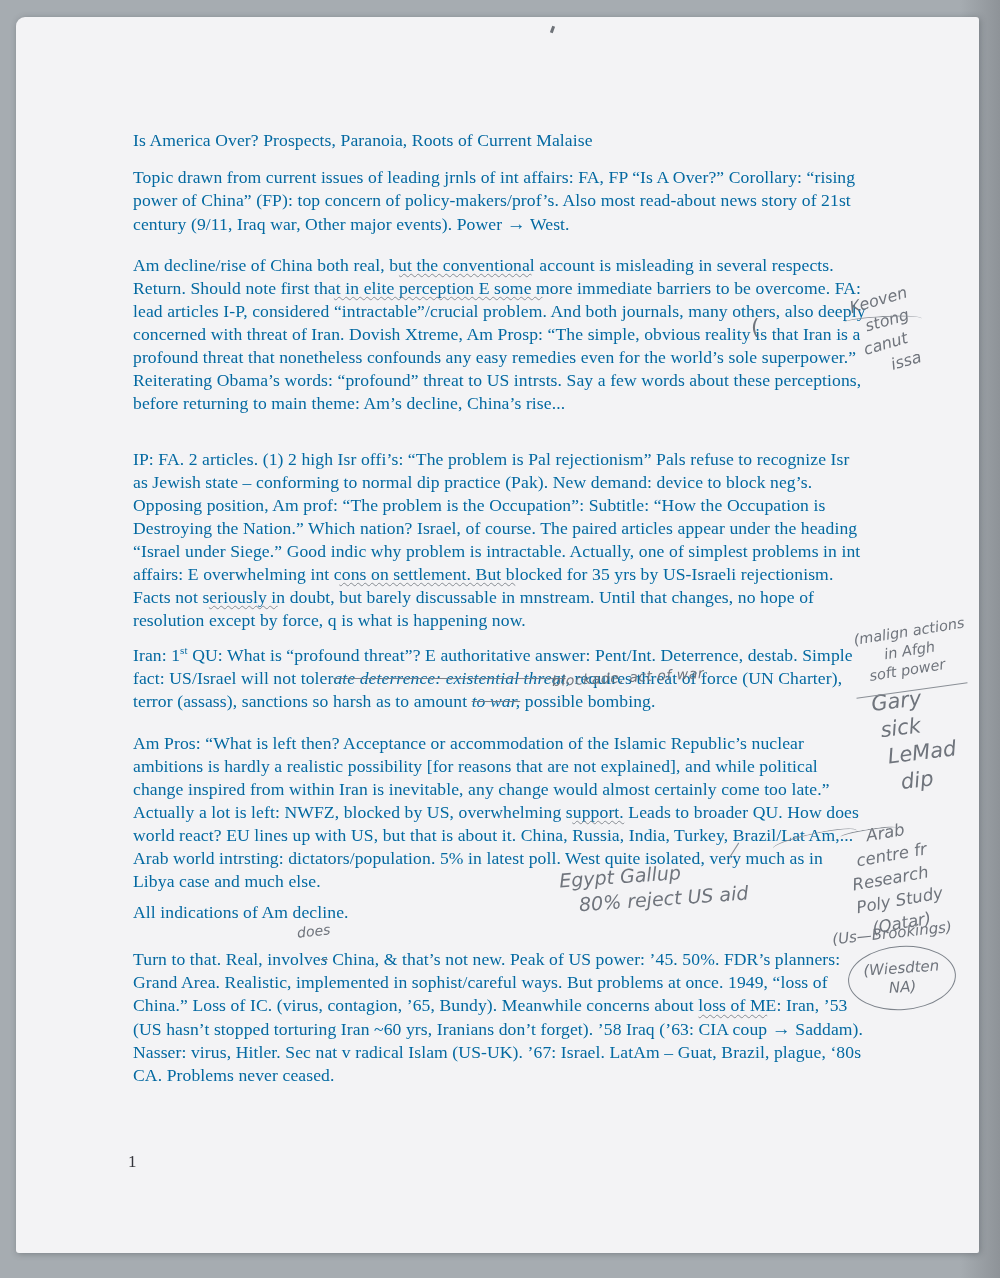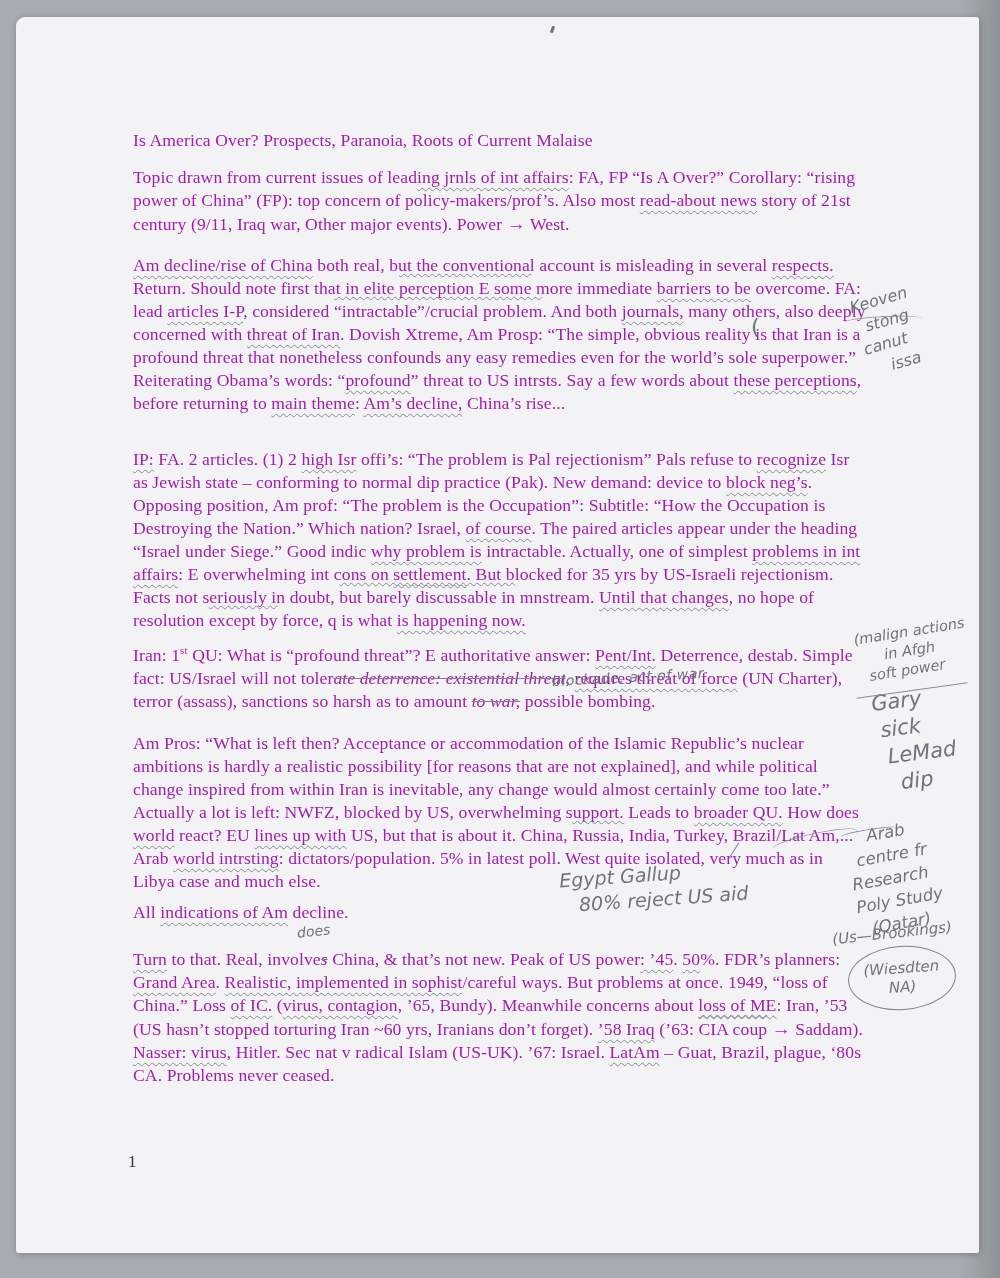--- a/index.html
+++ b/index.html
@@ -8,28 +8,28 @@
     background:linear-gradient(90deg,#a6acb1 0%,#a6acb1 96%,#8e9398 100%);
     font-family:"Liberation Serif", serif;
   }
   .paper{
     position:absolute;left:16px;top:17px;width:963px;height:1236px;
     background:#f3f3f5;border-radius:9px 3px 2px 3px;
     box-shadow:1px 1px 6px rgba(55,60,66,.38);
   }
   .typed{
     position:absolute;left:133px;width:733px;
-    font-size:17.6px;line-height:23px;color:#a21caf;letter-spacing:.1px;
+    font-size:17.6px;line-height:23px;color:#0369a1;letter-spacing:.1px;
   }
   .title{font-size:17.6px;}
   .pagenum{position:absolute;left:128px;top:1152px;font-size:17px;color:#33343a;}
   
   .sg-u{text-decoration-thickness:1.4px;text-underline-offset:2.5px;}
   
-  .sg-hu{text-decoration:underline;text-decoration-style:wavy;text-decoration-color:#878c93;text-decoration-thickness:1px;text-underline-offset:4px;}
+  .sg-hu{text-decoration-style:wavy;text-decoration-color:#878c93;text-decoration-thickness:1px;text-underline-offset:4px;}
   
   .sg-ho{text-decoration:overline;text-decoration-style:wavy;text-decoration-color:#878c93;text-decoration-thickness:1px;}
   
   .sg-hs{text-decoration:line-through;text-decoration-color:#7b8087;text-decoration-thickness:1.4px;font-style:italic;}
   .sg-sup{vertical-align:super;font-size:11px;line-height:0;}
   .sg-arrow{font-weight:bold;font-size:19px;}
   
   .hand{
     position:absolute;font-family:"DejaVu Sans",sans-serif;font-style:italic;
     color:#6f747c;white-space:nowrap;

